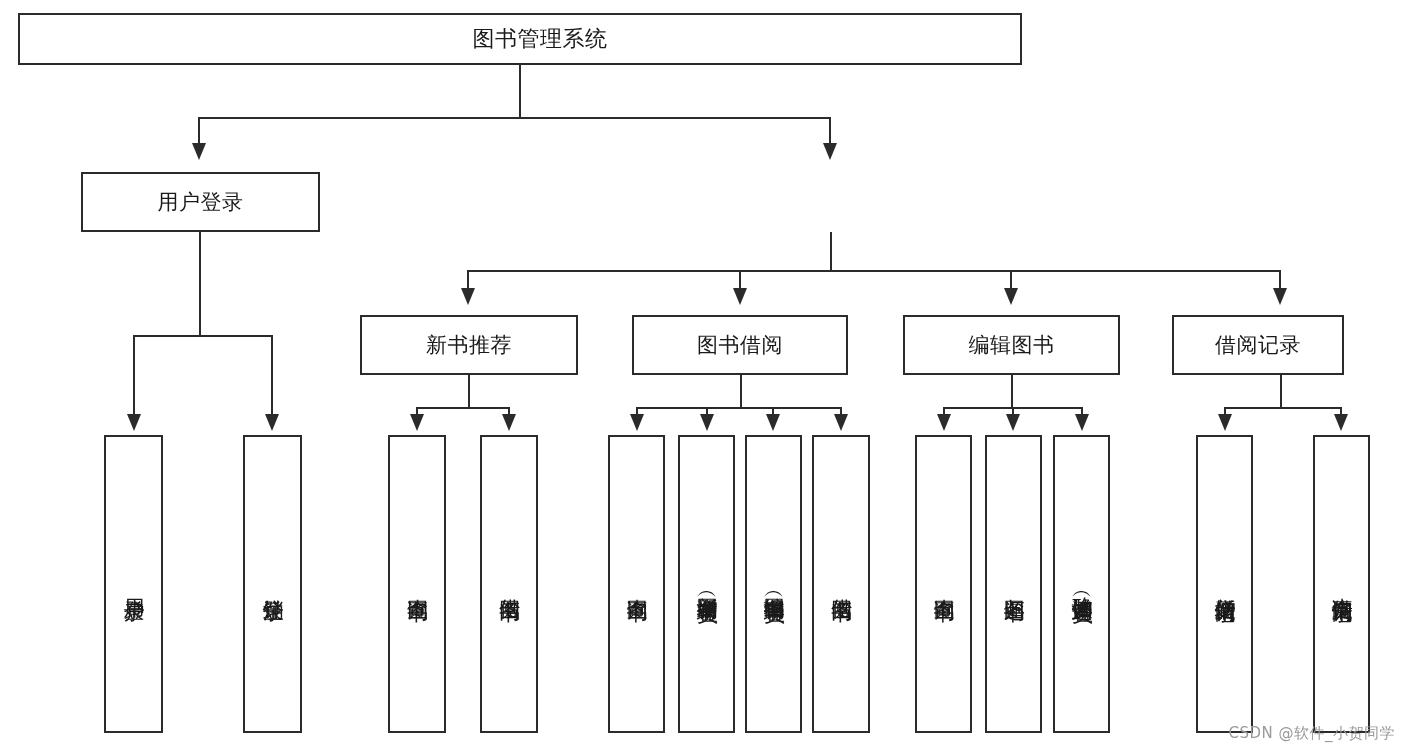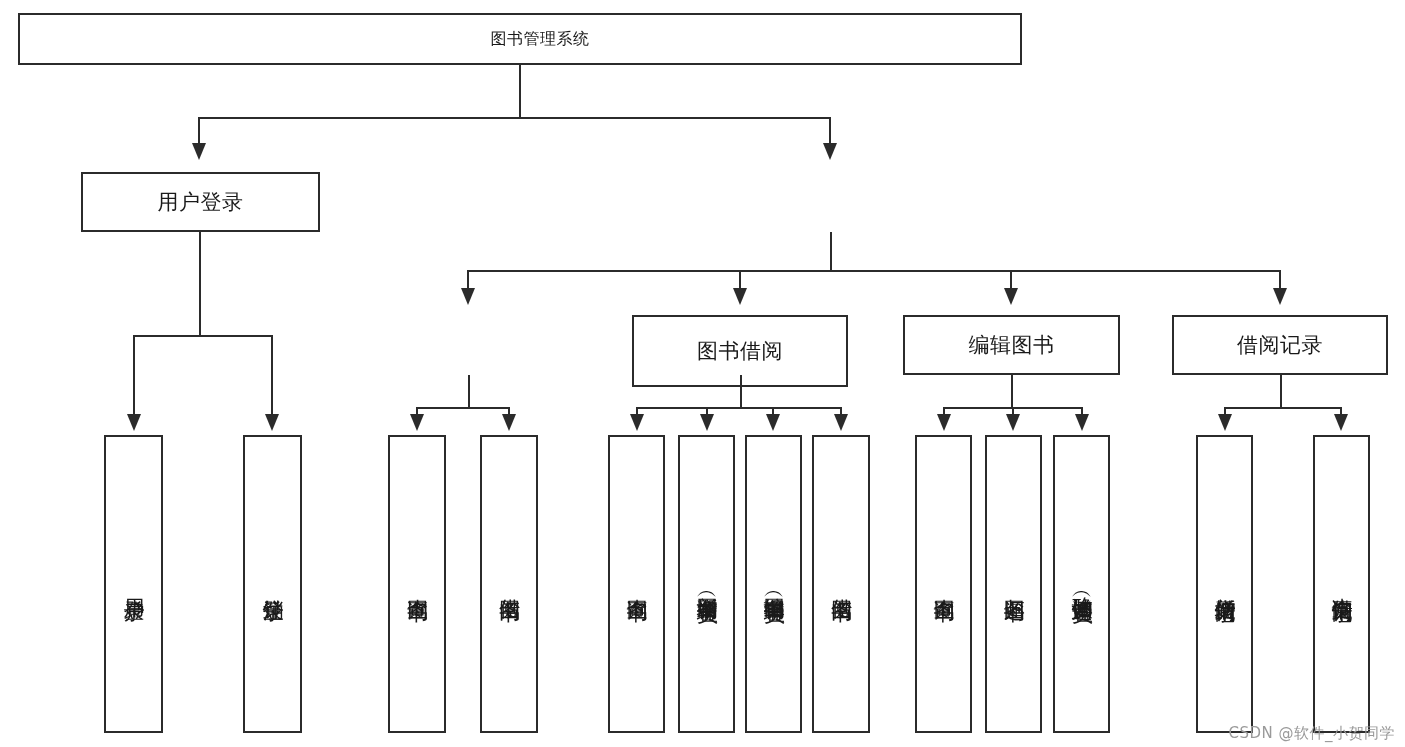--- a/index.html
+++ b/index.html
@@ -38,21 +38,21 @@
     line-height: 1.22;
     letter-spacing: 1px;
     padding: 6px 0;
   }
   .node.vert .label {
     writing-mode: vertical-rl;
     text-orientation: upright;
     text-align: center;
   }
   #root-node {
-    font-size: 16px;
+    font-size: 22px;
     padding-left: 40px;
   }
   .edge {
     position: absolute;
     background: #2b2b2b;
   }
   .edge.v { width: 2px; }
   .edge.h { height: 2px; }
   .arrow {
     position: absolute;
@@ -113,27 +113,30 @@
   <div class="edge h" style="left:467px; top:270px; width:814px; height:2px;"></div>
   <div class="edge v" style="left:467px; top:270px; width:2px; height:22px;"></div>
   <div class="arrow" style="left:461px; top:288px;"></div>
   <div class="edge v" style="left:739px; top:270px; width:2px; height:22px;"></div>
   <div class="arrow" style="left:733px; top:288px;"></div>
   <div class="edge v" style="left:1010px; top:270px; width:2px; height:22px;"></div>
   <div class="arrow" style="left:1004px; top:288px;"></div>
   <div class="edge v" style="left:1279px; top:270px; width:2px; height:22px;"></div>
   <div class="arrow" style="left:1273px; top:288px;"></div>
 
-  <div class="node horiz" style="left:632px; top:315px; width:216px; height:72px;">
+  <div class="node horiz" style="left:360px; top:315px; width:218px; height:60px;">
+    <span class="label">新书推荐</span>
+  </div>
+  <div class="node horiz" style="left:632px; top:315px; width:216px; height:60px;">
     <span class="label">图书借阅</span>
   </div>
   <div class="node horiz" style="left:903px; top:315px; width:217px; height:60px;">
     <span class="label">编辑图书</span>
   </div>
-  <div class="node horiz" style="left:1172px; top:315px; width:216px; height:60px;">
+  <div class="node horiz" style="left:1172px; top:315px; width:172px; height:60px;">
     <span class="label">借阅记录</span>
   </div>
 
   <div class="edge v" style="left:468px; top:375px; width:2px; height:33px;"></div>
   <div class="edge h" style="left:416px; top:407px; width:93px; height:2px;"></div>
   <div class="edge v" style="left:416px; top:407px; width:2px; height:11px;"></div>
   <div class="arrow" style="left:410px; top:414px;"></div>
   <div class="edge v" style="left:508px; top:407px; width:2px; height:11px;"></div>
   <div class="arrow" style="left:502px; top:414px;"></div>
 

